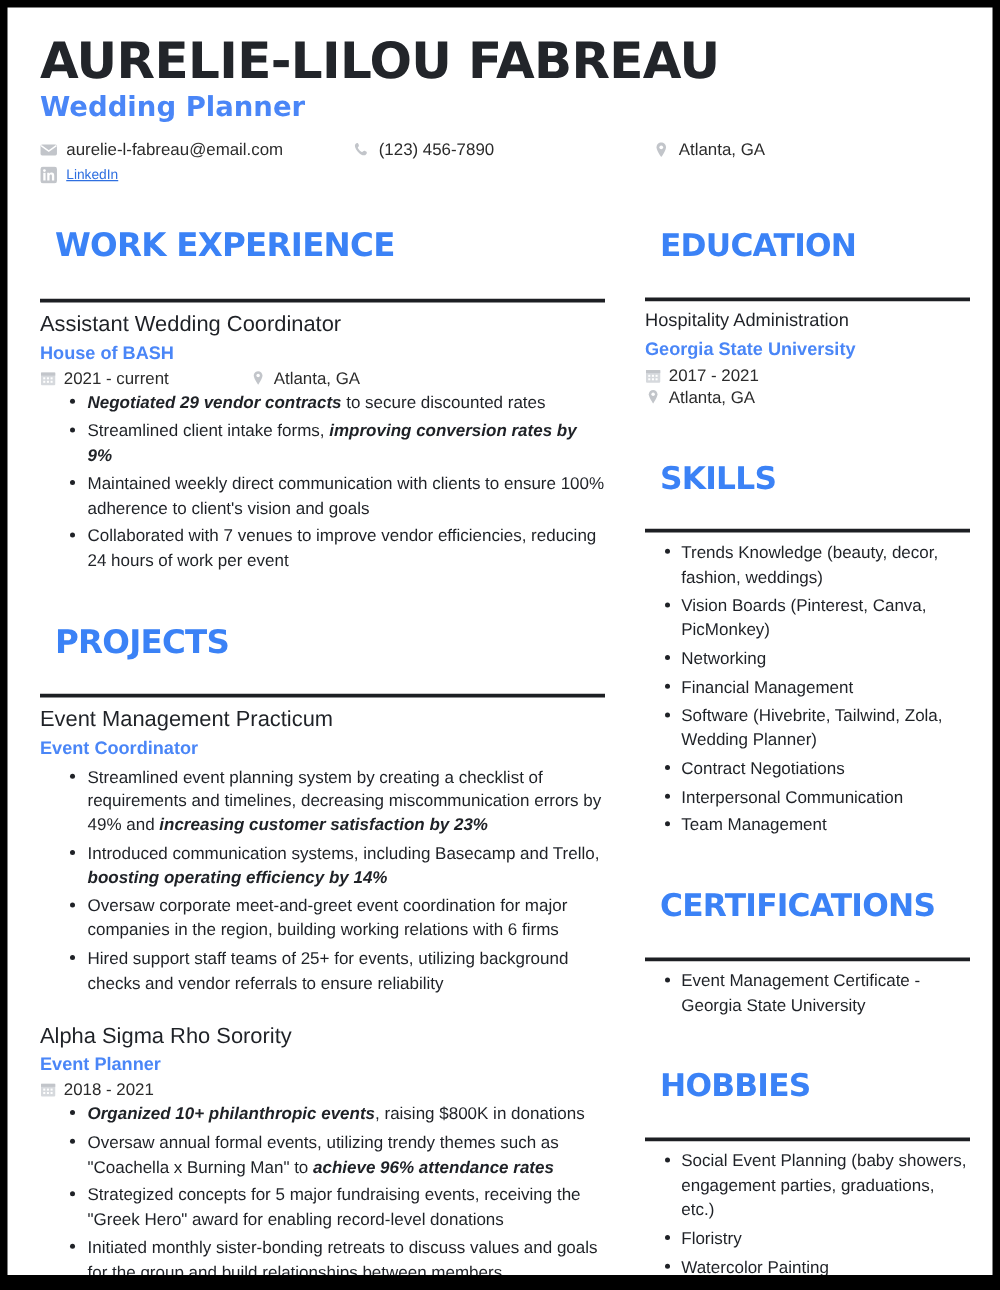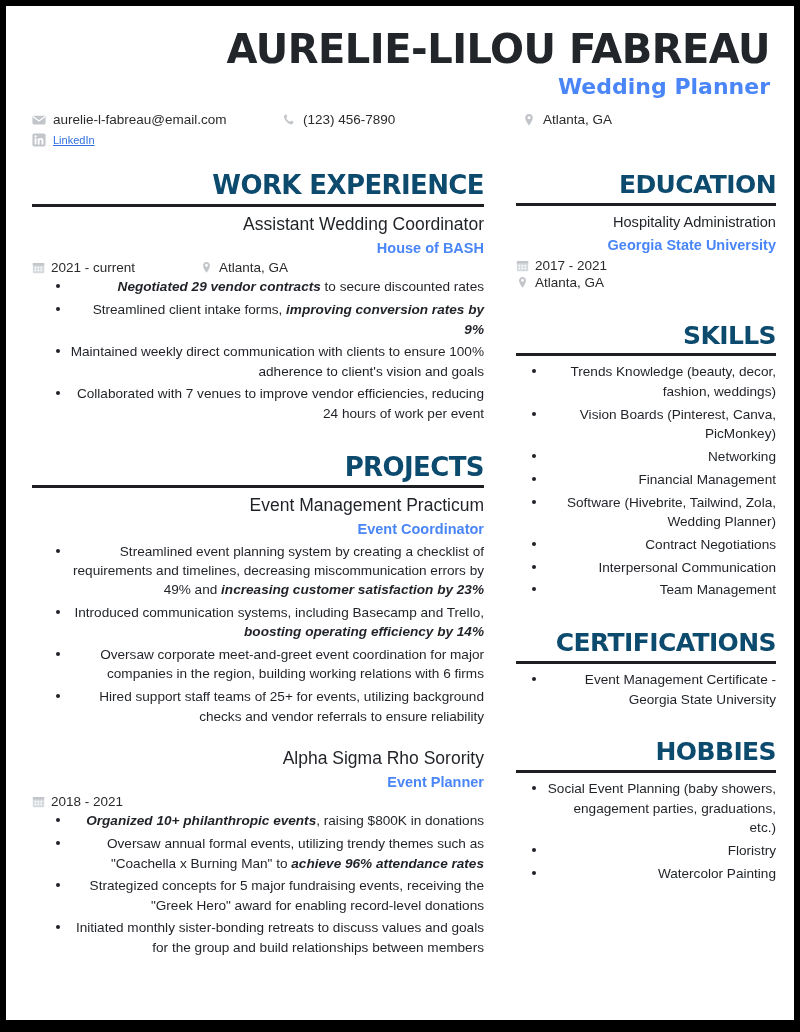--- a/index.html
+++ b/index.html
@@ -15,21 +15,20 @@
   }
   .page {
     position: absolute;
     left: 6px;
     top: 6px;
     width: 788px;
     height: 1014px;
     background: #ffffff;
     box-sizing: border-box;
     overflow: hidden;
-    text-align: right;
   }
   .inner {
     padding: 22px 24px 0 26px;
   }
 
   
   .name {
     font-family: "DejaVu Sans", sans-serif;
     font-size: 40px;
     font-weight: bold;
@@ -83,24 +82,24 @@
   }
   .col-left  { width: 452px; flex: none; }
   .col-gap   { width: 32px;  flex: none; }
   .col-right { width: 260px; flex: none; }
 
   .section-head {
     font-family: "DejaVu Sans", sans-serif;
     font-size: 26px;
     font-weight: bold;
     letter-spacing: -0.6px;
-    color: #0c4a6e;
+    color: #3b82f6;
     line-height: 1.15;
-    margin: 0;
-    padding: 0 0 2px 0;
+    margin: 12px;
+    padding: 0 0 14px 0;
   }
   .rule {
     height: 3px;
     background: #1d1f23;
     margin: 1px 0 6px 0;
   }
   .col-right .section-head { font-size: 25px; }
 
   .entry { margin-bottom: 2px; }
   .entry-title {

